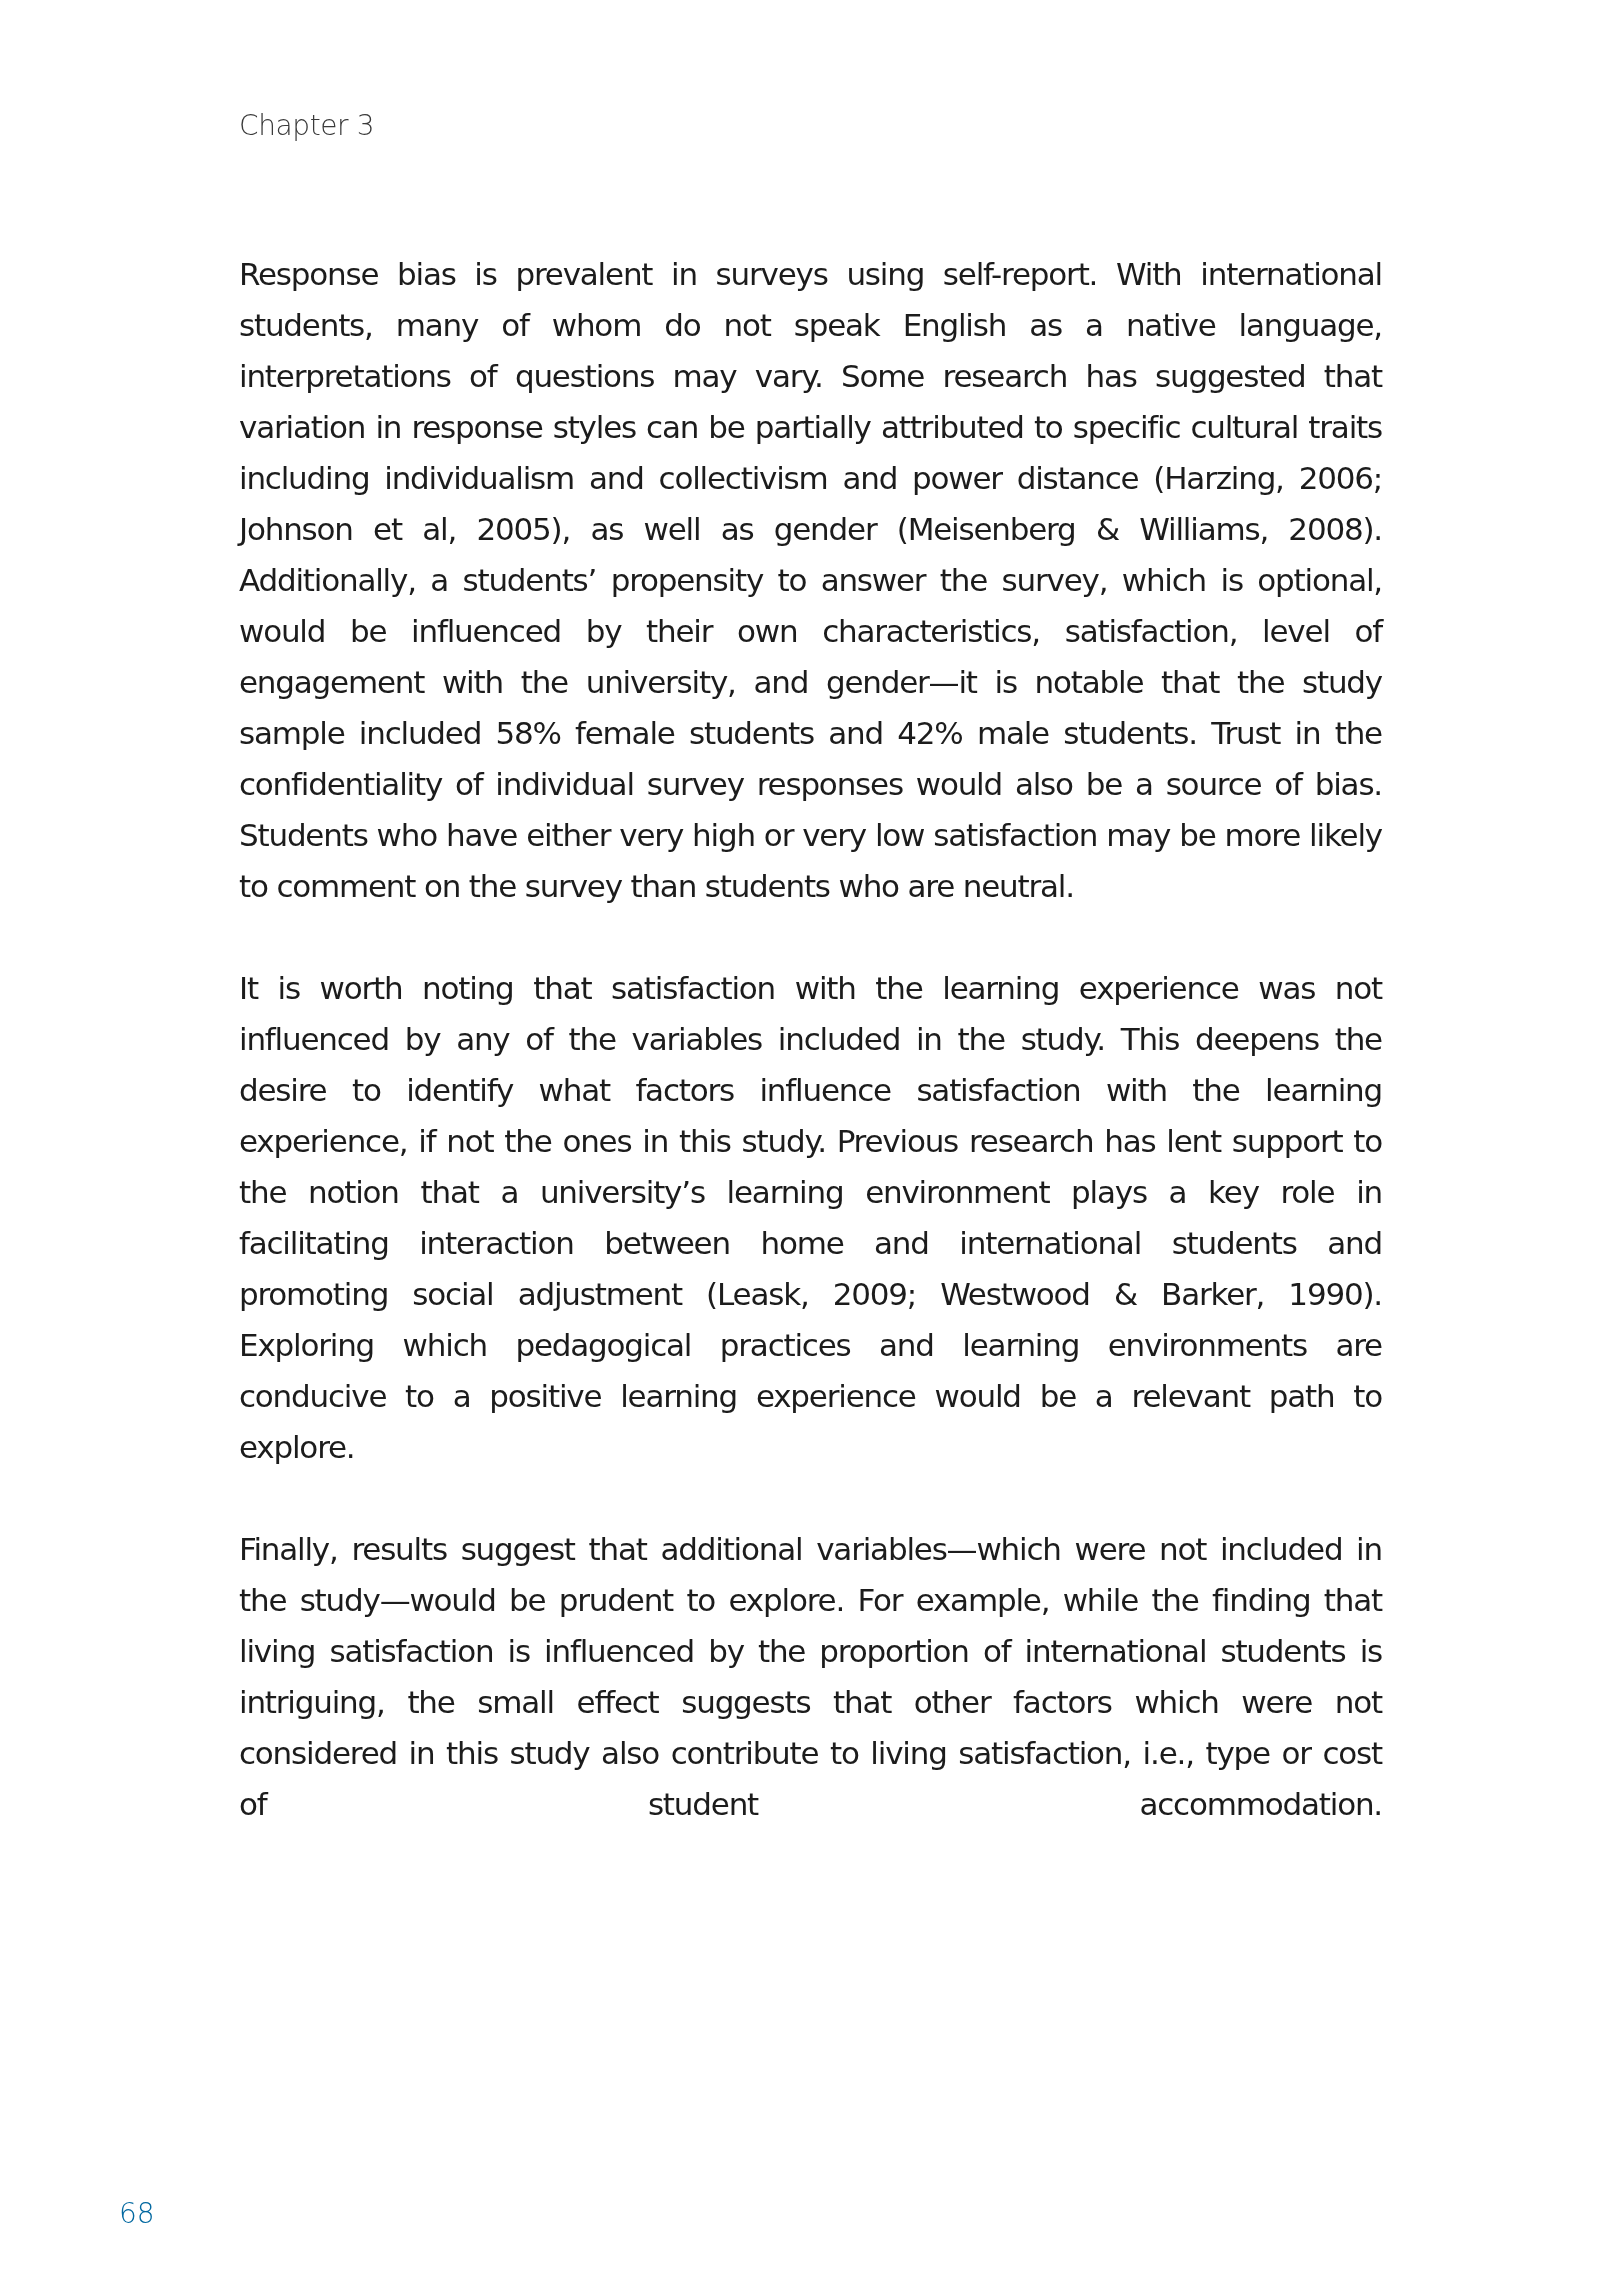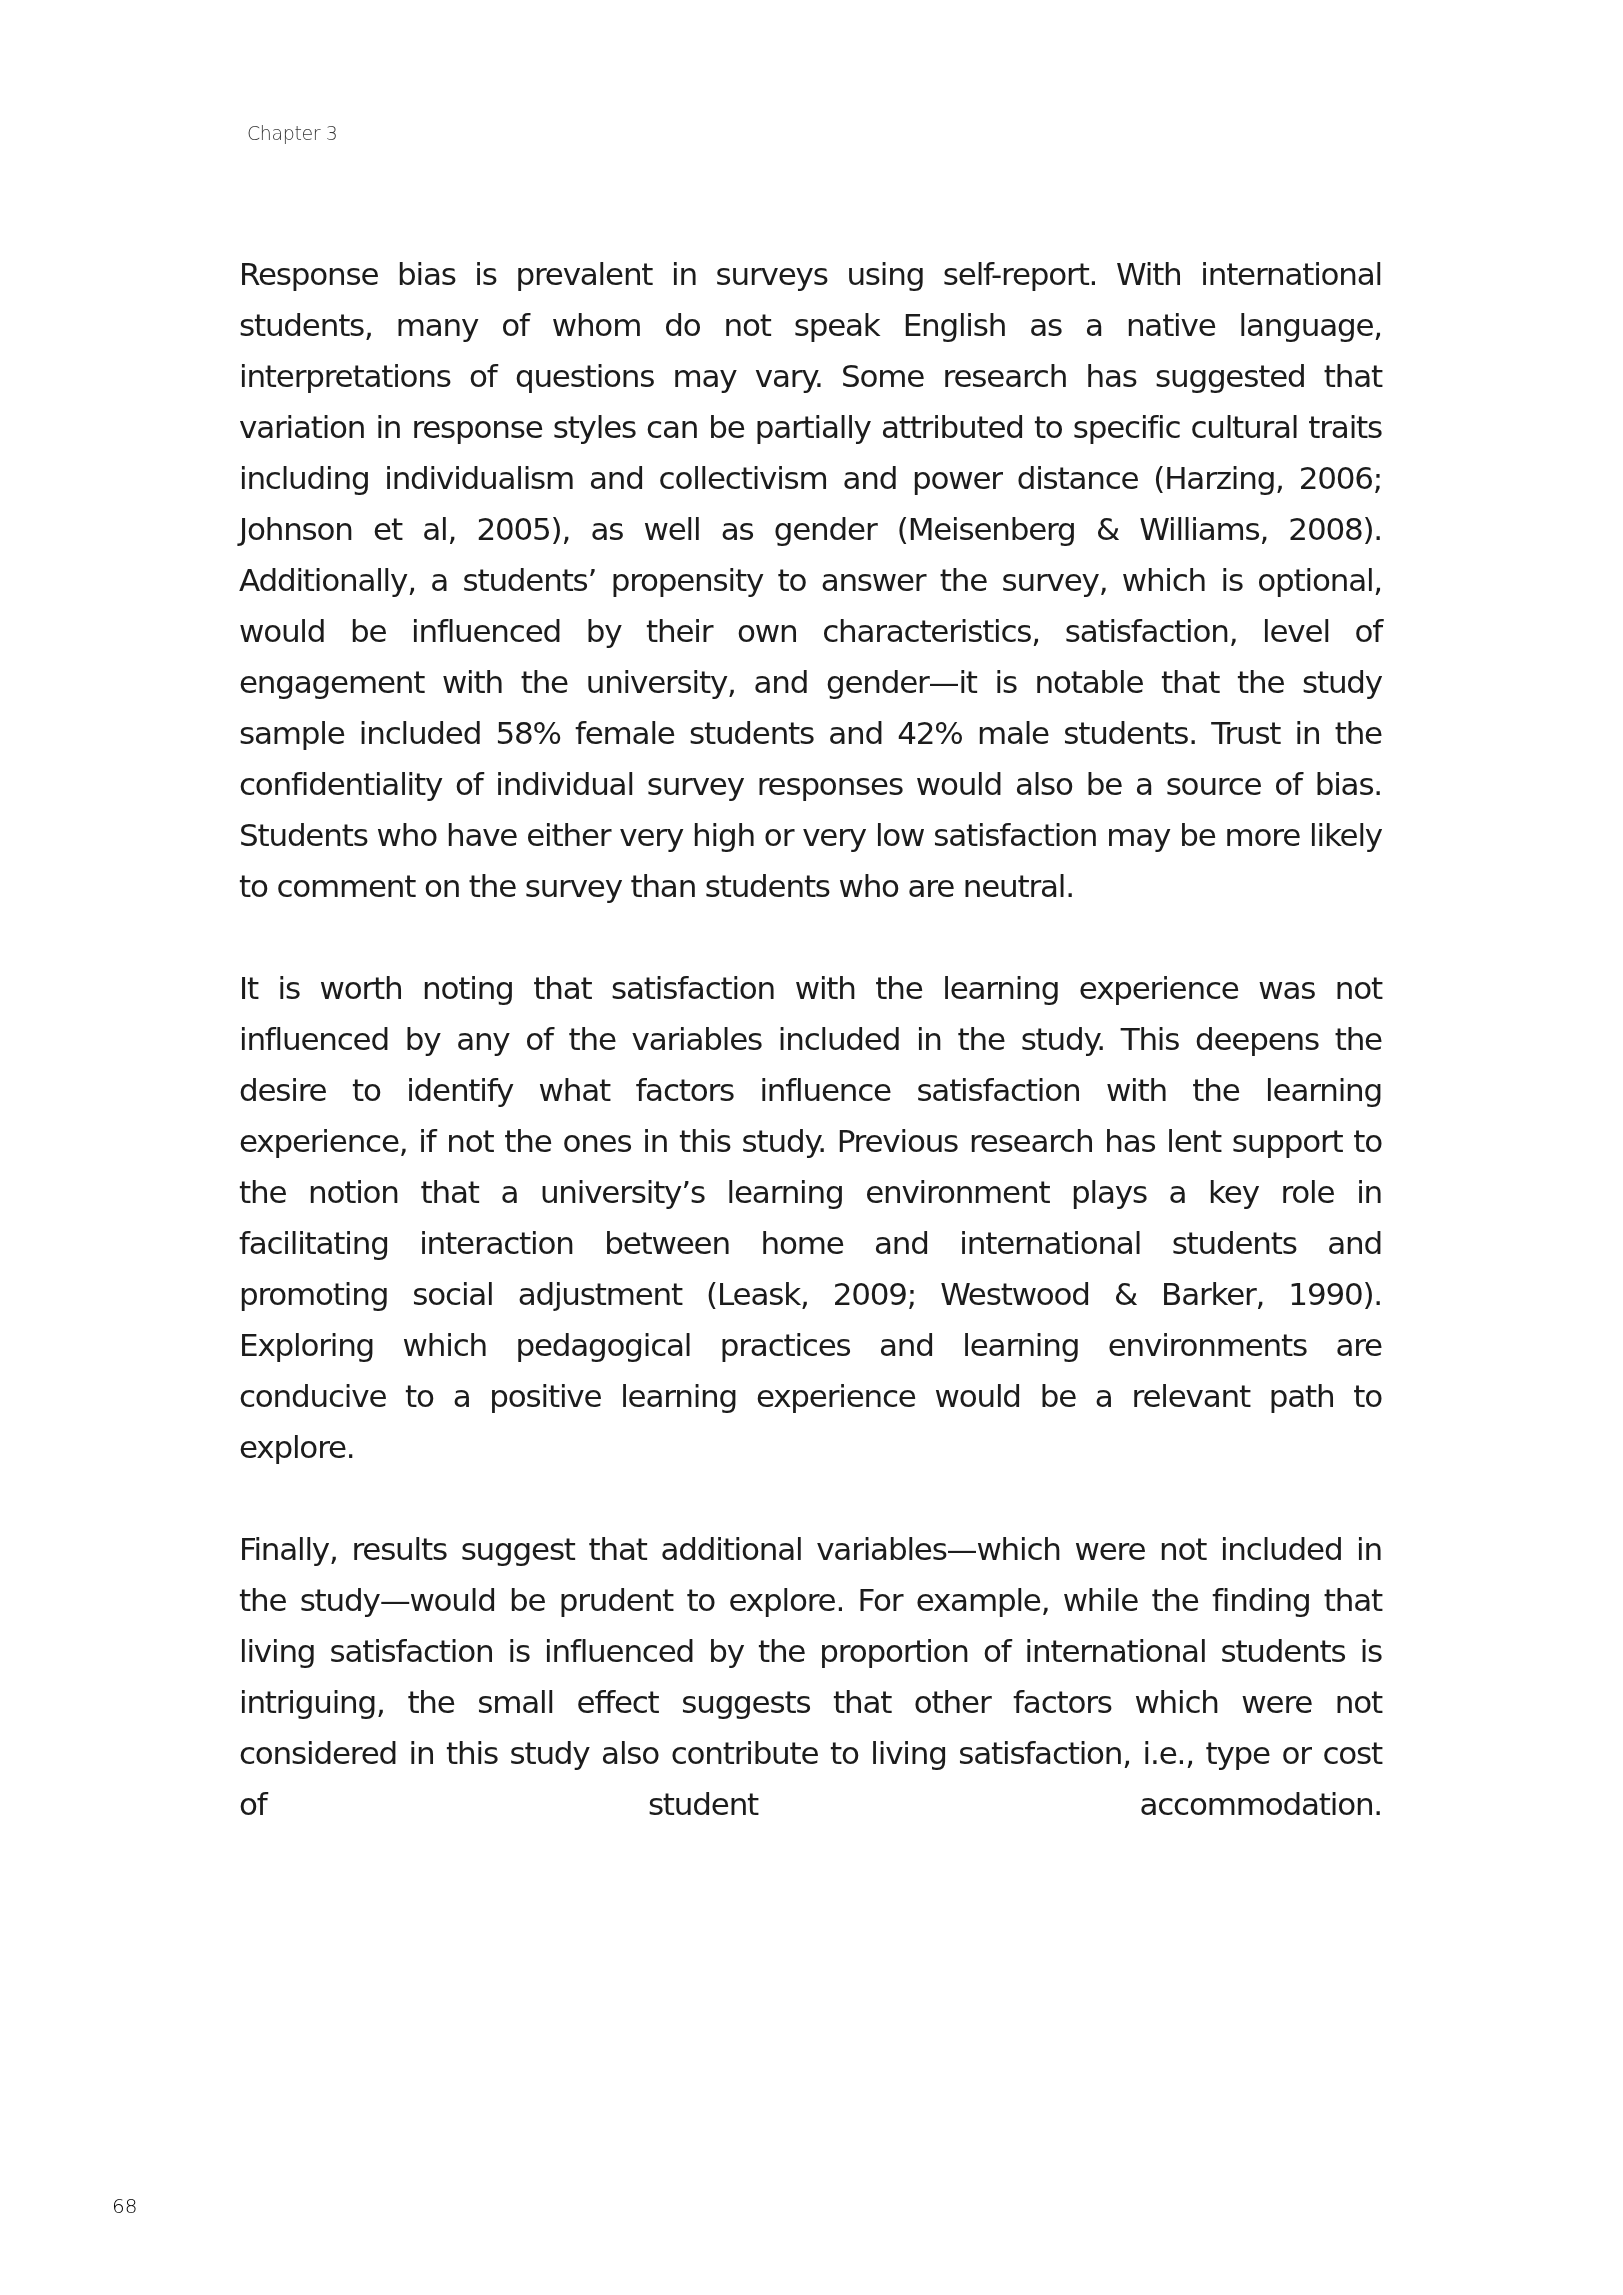--- a/index.html
+++ b/index.html
@@ -13,26 +13,26 @@
       position: relative;
       overflow: hidden;
       font-family: "DejaVu Sans", "Liberation Sans", sans-serif;
       color: #1a1a1a;
     }
     .running-header {
       position: absolute;
       left: 239px;
       top: 107px;
       font-family: "DejaVu Sans", "Liberation Sans", sans-serif;
-      font-size: 19px;
+      font-size: 28px;
       font-weight: 300;
       letter-spacing: -0.4px;
       color: #3a3a3a;
       line-height: 37px;
-      margin: 8px;
+      margin: 0;
     }
     .body-text {
       position: absolute;
       left: 239px;
       top: 249px;
       width: 1143px;
       font-family: "DejaVu Sans", "Liberation Sans", sans-serif;
       font-size: 31px;
       line-height: 51px;
       letter-spacing: -1.2px;
@@ -47,25 +47,25 @@
     }
     .body-text p:last-child {
       margin-bottom: 8px;
       text-align-last: justify;
     }
     .page-number {
       position: absolute;
       left: 103px;
       top: 2179px;
       font-family: "DejaVu Sans", "Liberation Sans", sans-serif;
-      font-size: 20px;
+      font-size: 28px;
       font-weight: 300;
-      color: #000000;
+      color: #0369a1;
       line-height: 37px;
-      margin: 9px;
+      margin: 16px;
     }
   </style>
 </head>
 <body>
 
 <div class="running-header">Chapter 3</div>
 
 <div class="body-text">
   <p>Response bias is prevalent in surveys using self-report. With international students, many of whom do not speak English as a native language, interpretations of questions may vary. Some research has suggested that variation in response styles can be partially attributed to specific cultural traits including individualism and collectivism and power distance (Harzing, 2006; Johnson et al, 2005), as well as gender (Meisenberg &amp; Williams, 2008). Additionally, a students’ propensity to answer the survey, which is optional, would be influenced by their own characteristics, satisfaction, level of engagement with the university, and gender—it is notable that the study sample included 58% female students and 42% male students. Trust in the confidentiality of individual survey responses would also be a source of bias. Students who have either very high or very low satisfaction may be more likely to comment on the survey than students who are neutral.</p>
   <p>It is worth noting that satisfaction with the learning experience was not influenced by any of the variables included in the study. This deepens the desire to identify what factors influence satisfaction with the learning experience, if not the ones in this study. Previous research has lent support to the notion that a university’s learning environment plays a key role in facilitating interaction between home and international students and promoting social adjustment (Leask, 2009; Westwood &amp; Barker, 1990). Exploring which pedagogical practices and learning environments are conducive to a positive learning experience would be a relevant path to explore.</p>

